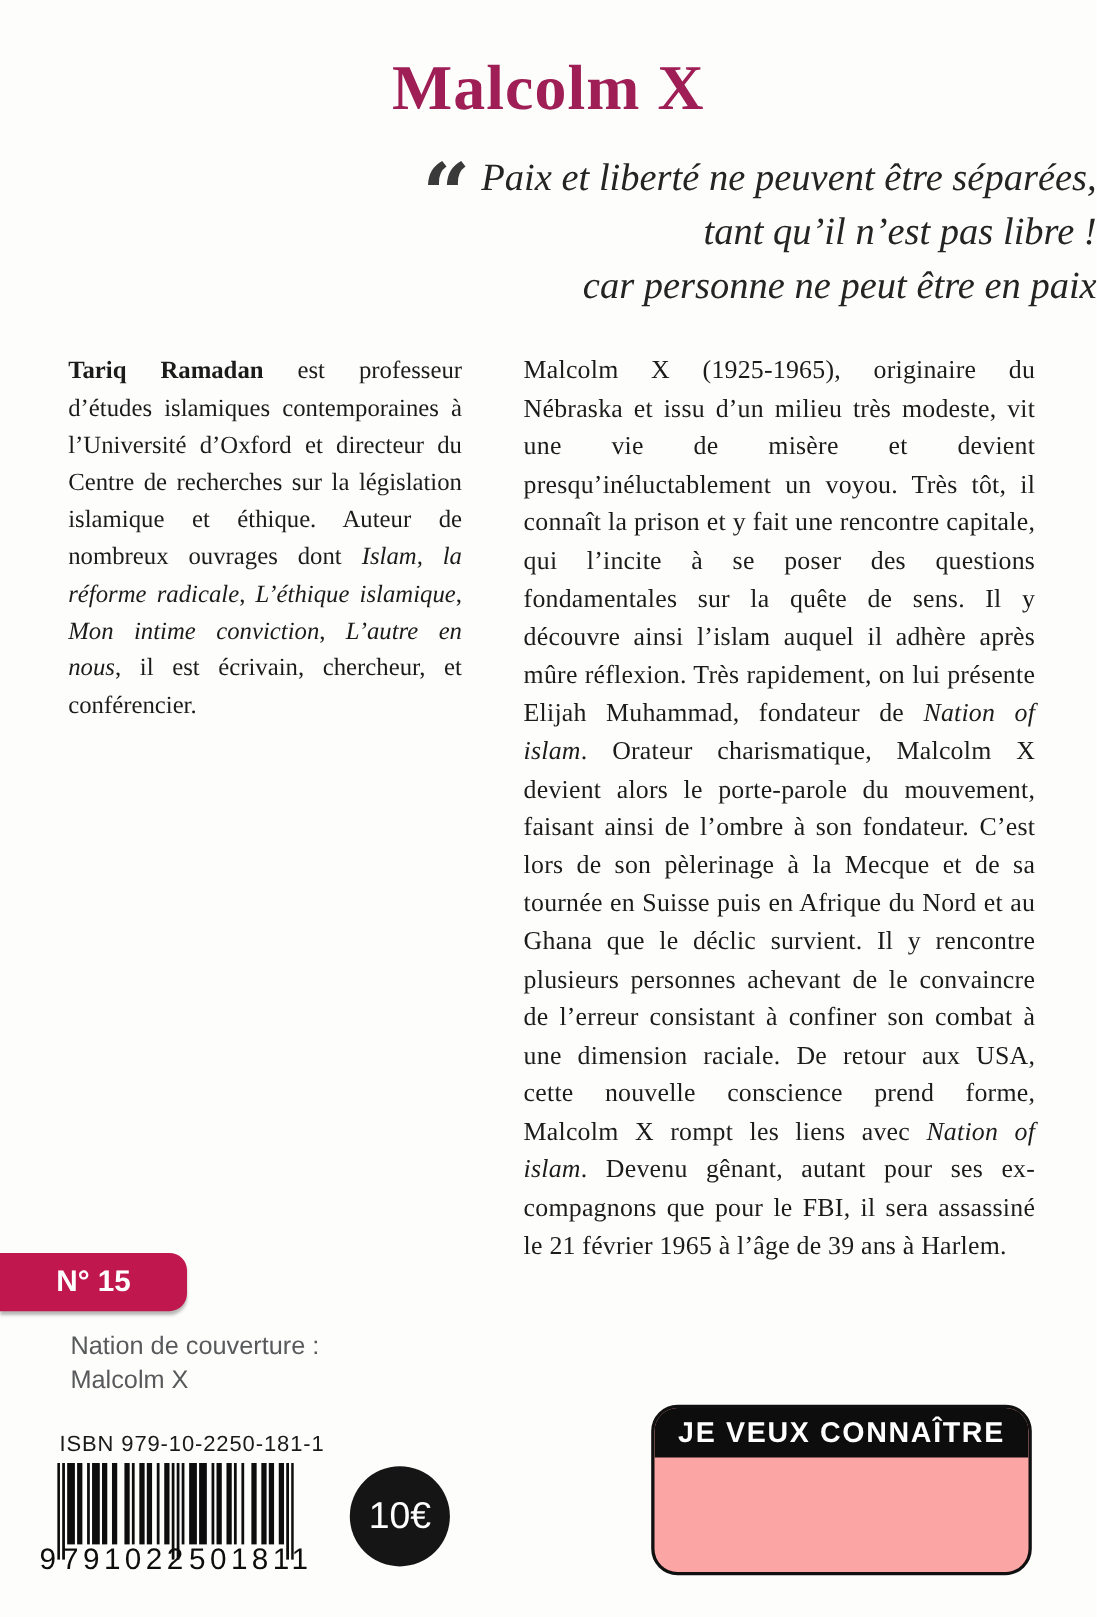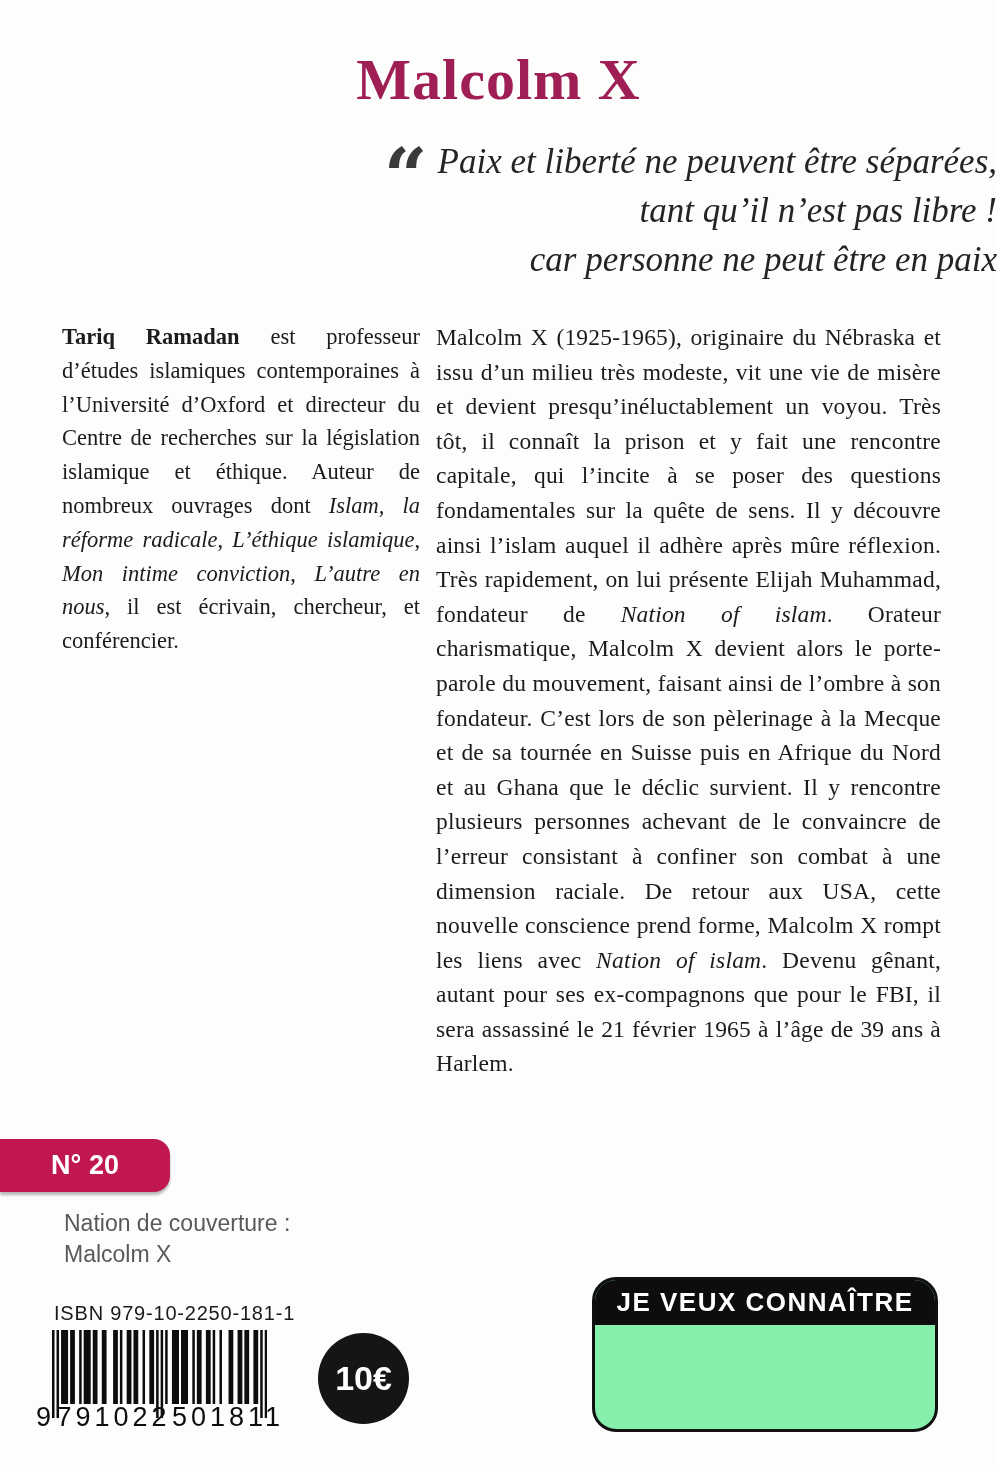--- a/index.html
+++ b/index.html
@@ -24,21 +24,21 @@
     font-style:italic; font-size:35px; line-height:49px; color:#242424;
   }
   .quote-icon {
     font-style:normal; font-weight:bold; font-size:76px;
     line-height:0; vertical-align:-30px; margin-right:10px; color:#3a3a3a;
     font-family:"DejaVu Serif", serif;
   }
 
   
   .columns {
-    display:flex; margin-top:36px; padding:0 56px 0 62px; gap:16px;
+    display:flex; margin-top:36px; padding:0 56px 0 62px; gap:56px;
   }
   .col-left {
     flex:0 0 358px; width:358px;
     font-size:22.5px; line-height:33.8px; text-align:justify;
   }
   .col-right {
     flex:1;
     font-size:23.5px; line-height:34.6px; text-align:justify;
     letter-spacing:0.2px;
   }
@@ -67,27 +67,27 @@
   #barcode { display:block; margin-top:5px; }
   .barcode-digits {
     display:flex; justify-content:space-between;
     width:248px; margin-left:-16px; margin-top:-16px;
     font-size:27px; color:#0d0d0d;
   }
   .barcode-digits span { letter-spacing:4px; background:transparent; }
   .price-badge {
     position:absolute; left:318px; top:1333px; width:91px; height:91px;
     border-radius:50%; background:#151515; color:#ffffff;
-    font-family:"Liberation Sans", sans-serif; font-weight:bold; font-size:34px;
+    font-family:"Liberation Sans", sans-serif; font-weight:normal; font-size:34px;
     display:flex; align-items:center; justify-content:center;
   }
   .promo-box {
     position:absolute; left:592px; top:1277px; width:346px; height:155px;
     box-sizing:border-box; border:3px solid #101010; border-radius:24px;
-    background:#86efac; overflow:hidden;
+    background:#fca5a5; overflow:hidden;
     font-family:"Liberation Sans", sans-serif;
   }
   .promo-header {
     background:#0d0d0d; height:45px;
     display:flex; align-items:center; justify-content:center;
     color:#ffffff; font-weight:bold; font-size:26px; letter-spacing:1.5px;
   }
   .promo-body {
     text-align:center; font-size:24.5px; line-height:33px;
     color:#141414; padding-top:7px;
@@ -106,21 +106,21 @@
     <div><span class="quote-icon">“</span><span>Paix et liberté ne peuvent être séparées,</span></div>
     <div>tant qu’il n’est pas libre !</div>
     <div>car personne ne peut être en paix</div>
   </div>
 
   <div class="columns">
     <div class="col-left"><span class="b">Tariq Ramadan</span><span> est professeur d’études islamiques contemporaines à l’Université d’Oxford et directeur du Centre de recherches sur la législation islamique et éthique. Auteur de nombreux ouvrages dont </span><span class="i">Islam, la réforme radicale</span><span>, </span><span class="i">L’éthique islamique</span><span>, </span><span class="i">Mon intime conviction</span><span>, </span><span class="i">L’autre en nous</span><span>, il est écrivain, chercheur, et conférencier.</span></div>
     <div class="col-right"><span>Malcolm X (1925-1965), originaire du Nébraska et issu d’un milieu très modeste, vit une vie de misère et devient presqu’inéluctablement un voyou. Très tôt, il connaît la prison et y fait une rencontre capitale, qui l’incite à se poser des questions fondamentales sur la quête de sens. Il y découvre ainsi l’islam auquel il adhère après mûre réflexion. Très rapidement, on lui présente Elijah Muhammad, fondateur de </span><span class="i">Nation of islam</span><span>. Orateur charismatique, Malcolm X devient alors le porte-parole du mouvement, faisant ainsi de l’ombre à son fondateur. C’est lors de son pèlerinage à la Mecque et de sa tournée en Suisse puis en Afrique du Nord et au Ghana que le déclic survient. Il y rencontre plusieurs personnes achevant de le convaincre de l’erreur consistant à confiner son combat à une dimension raciale. De retour aux USA, cette nouvelle conscience prend forme, Malcolm X rompt les liens avec </span><span class="i">Nation of islam</span><span>. Devenu gênant, autant pour ses ex-compagnons que pour le FBI, il sera assassiné le 21 février 1965 à l’âge de 39 ans à Harlem.</span></div>
   </div>
 
-  <div class="issue-badge">N° 20</div>
+  <div class="issue-badge">N° 15</div>
 
   <div class="photo-credit">
     <div>Nation de couverture :</div>
     <div>Malcolm X</div>
   </div>
 
   <div class="isbn-block">
     <div class="isbn-label">ISBN 979-10-2250-181-1</div>
     <svg id="barcode" width="215" height="88" viewBox="0 0 215 88" xmlns="http://www.w3.org/2000/svg">
         <rect x="0.00" y="0" width="2.51" height="88" fill="#0d0d0d"></rect>

